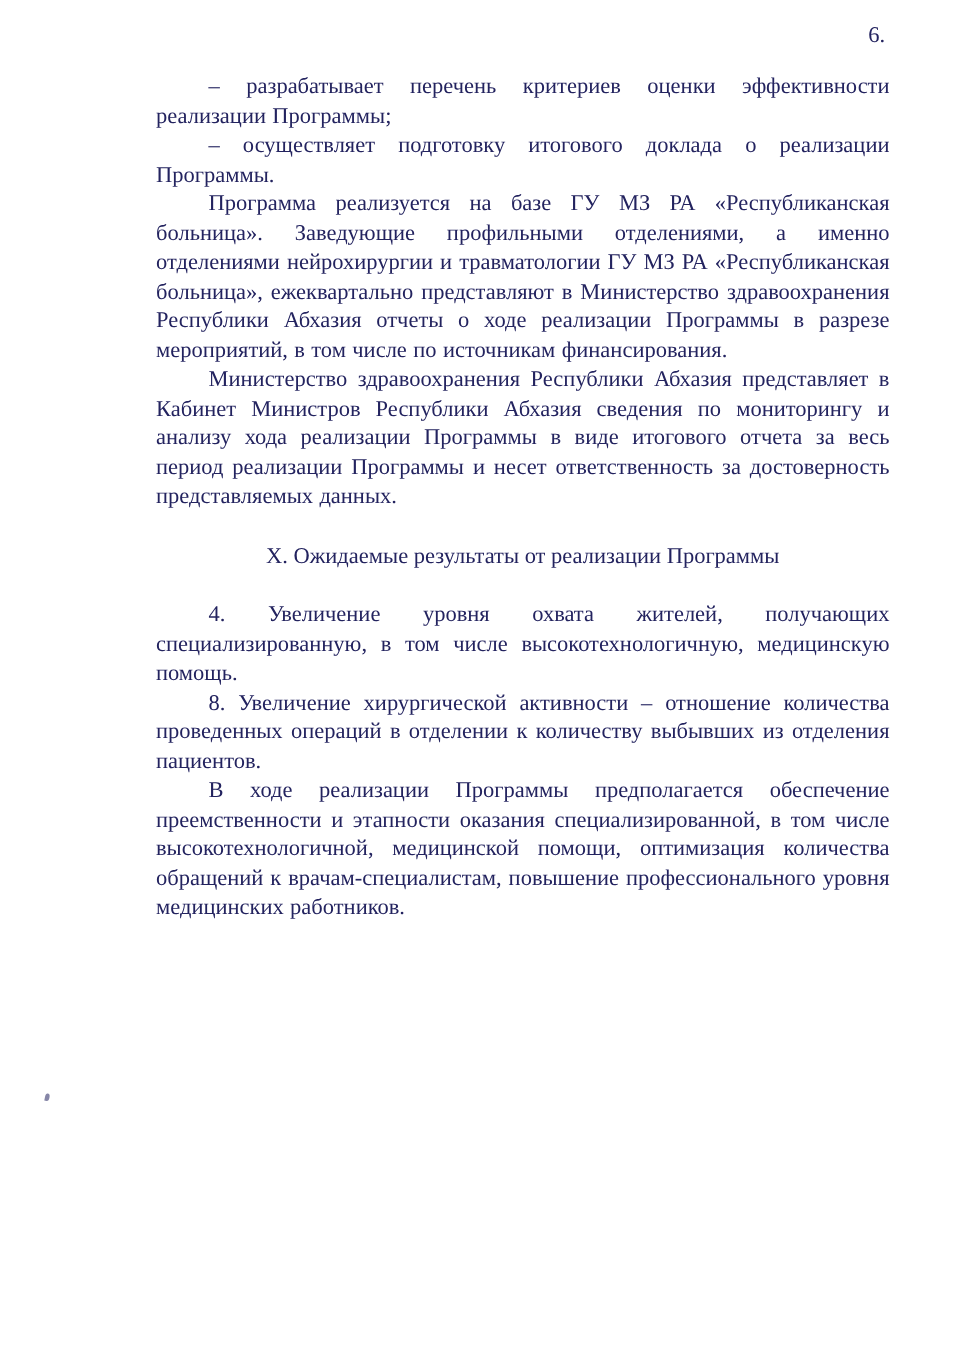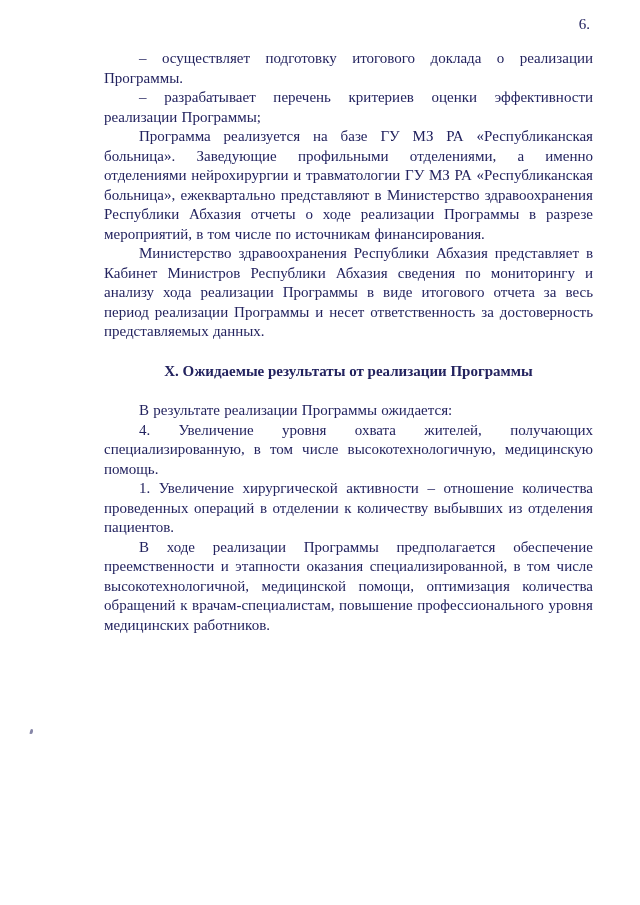--- a/index.html
+++ b/index.html
@@ -33,21 +33,21 @@
     margin: 0;
     font-size: 15px;
     line-height: 19.5px;
     text-align: justify;
     text-indent: 35px;
     word-spacing: 0.5px;
   }
   h2.heading {
     font-size: 15px;
     line-height: 19.5px;
-    font-weight: bold;
+    font-weight: normal;
     text-align: center;
     margin: 20px 0 20px 0;
   }
   .artifact {
     position: absolute;
     left: 30px;
     top: 729px;
     width: 3px;
     height: 5px;
     background: var(--ink, #23235f);
@@ -58,36 +58,35 @@
 </style>
 </head>
 <body>
 
 <div class="page">
 
   <div class="page-number">6.</div>
 
   <div class="content">
 
+    <p class="para">– разрабатывает перечень критериев оценки эффективности реализации Программы;</p>
+
     <p class="para">– осуществляет подготовку итогового доклада о реализации Программы.</p>
-
-    <p class="para">– разрабатывает перечень критериев оценки эффективности реализации Программы;</p>
 
     <p class="para">Программа реализуется на базе ГУ МЗ РА «Республиканская больница». Заведующие профильными отделениями, а именно отделениями нейрохирургии и травматологии ГУ МЗ РА «Республиканская больница», ежеквартально представляют в Министерство здравоохранения Республики Абхазия отчеты о ходе реализации Программы в разрезе мероприятий, в том числе по источникам финансирования.</p>
 
     <p class="para">Министерство здравоохранения Республики Абхазия представляет в Кабинет Министров Республики Абхазия сведения по мониторингу и анализу хода реализации Программы в виде итогового отчета за весь период реализации Программы и несет ответственность за достоверность представляемых данных.</p>
 
     <h2 class="heading">X. Ожидаемые результаты от реализации Программы</h2>
 
-    <p class="para">В результате реализации Программы ожидается:</p>
 
 
     <p class="para">4. Увеличение уровня охвата жителей, получающих специализированную, в том числе высокотехнологичную, медицинскую помощь.</p>
 
-    <p class="para">1. Увеличение хирургической активности – отношение количества проведенных операций в отделении к количеству выбывших из отделения пациентов.</p>
+    <p class="para">8. Увеличение хирургической активности – отношение количества проведенных операций в отделении к количеству выбывших из отделения пациентов.</p>
 
     <p class="para">В ходе реализации Программы предполагается обеспечение преемственности и этапности оказания специализированной, в том числе высокотехнологичной, медицинской помощи, оптимизация количества обращений к врачам-специалистам, повышение профессионального уровня медицинских работников.</p>
 
   </div>
 
   <div class="artifact"></div>
 
 </div>
 
 </body></html>

